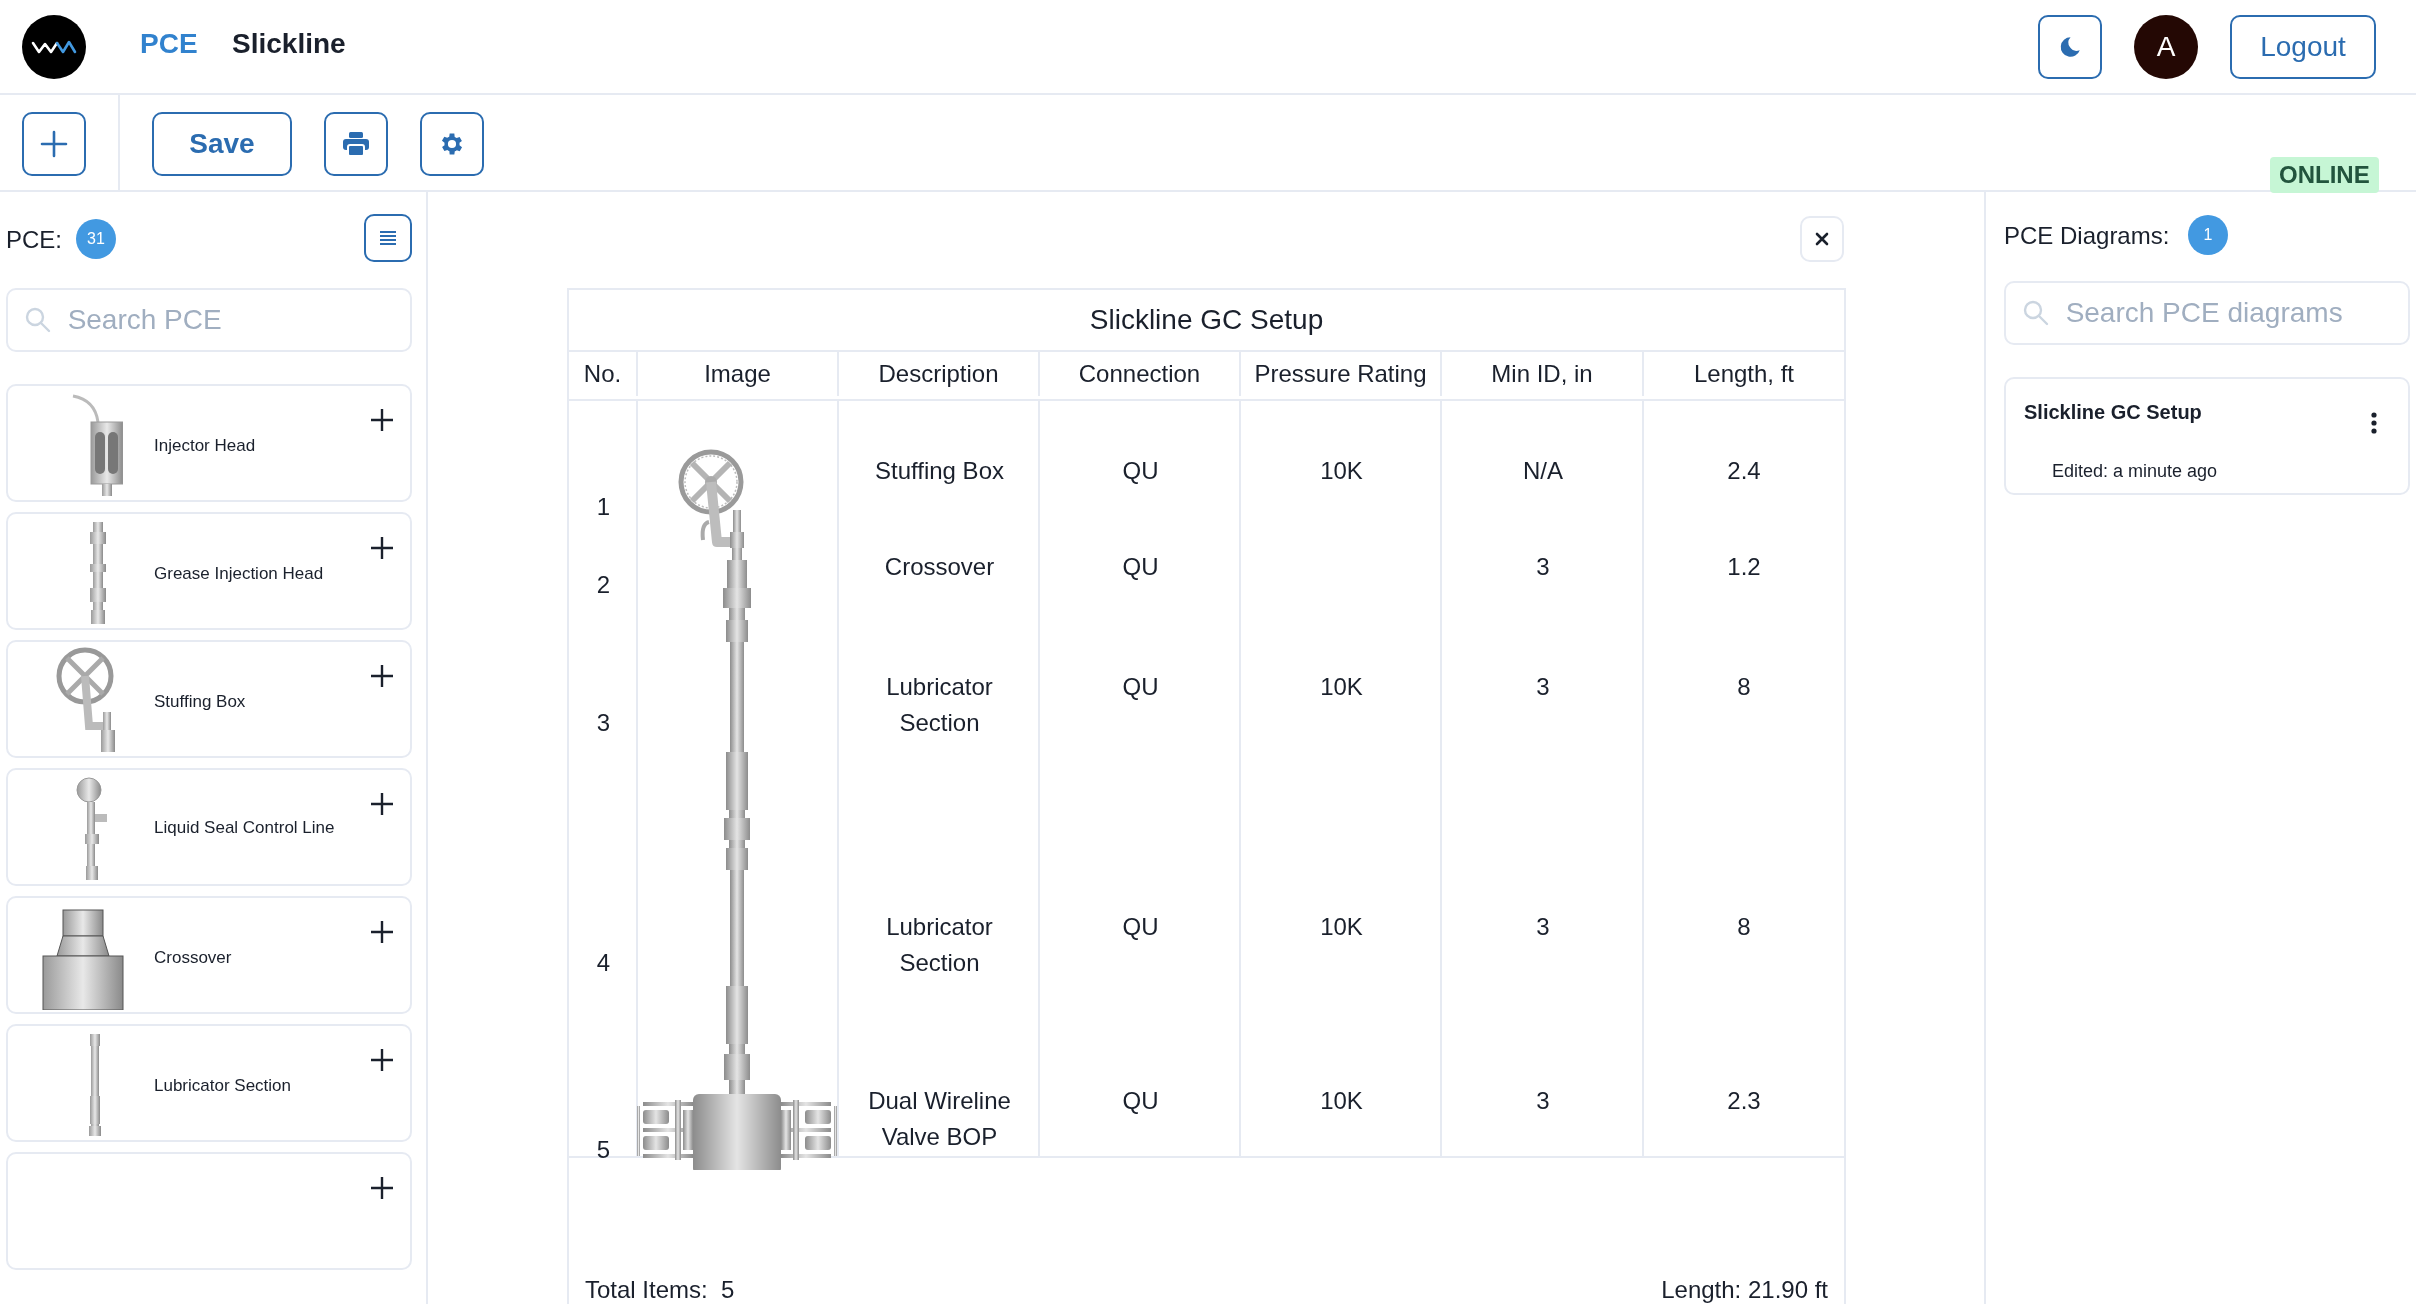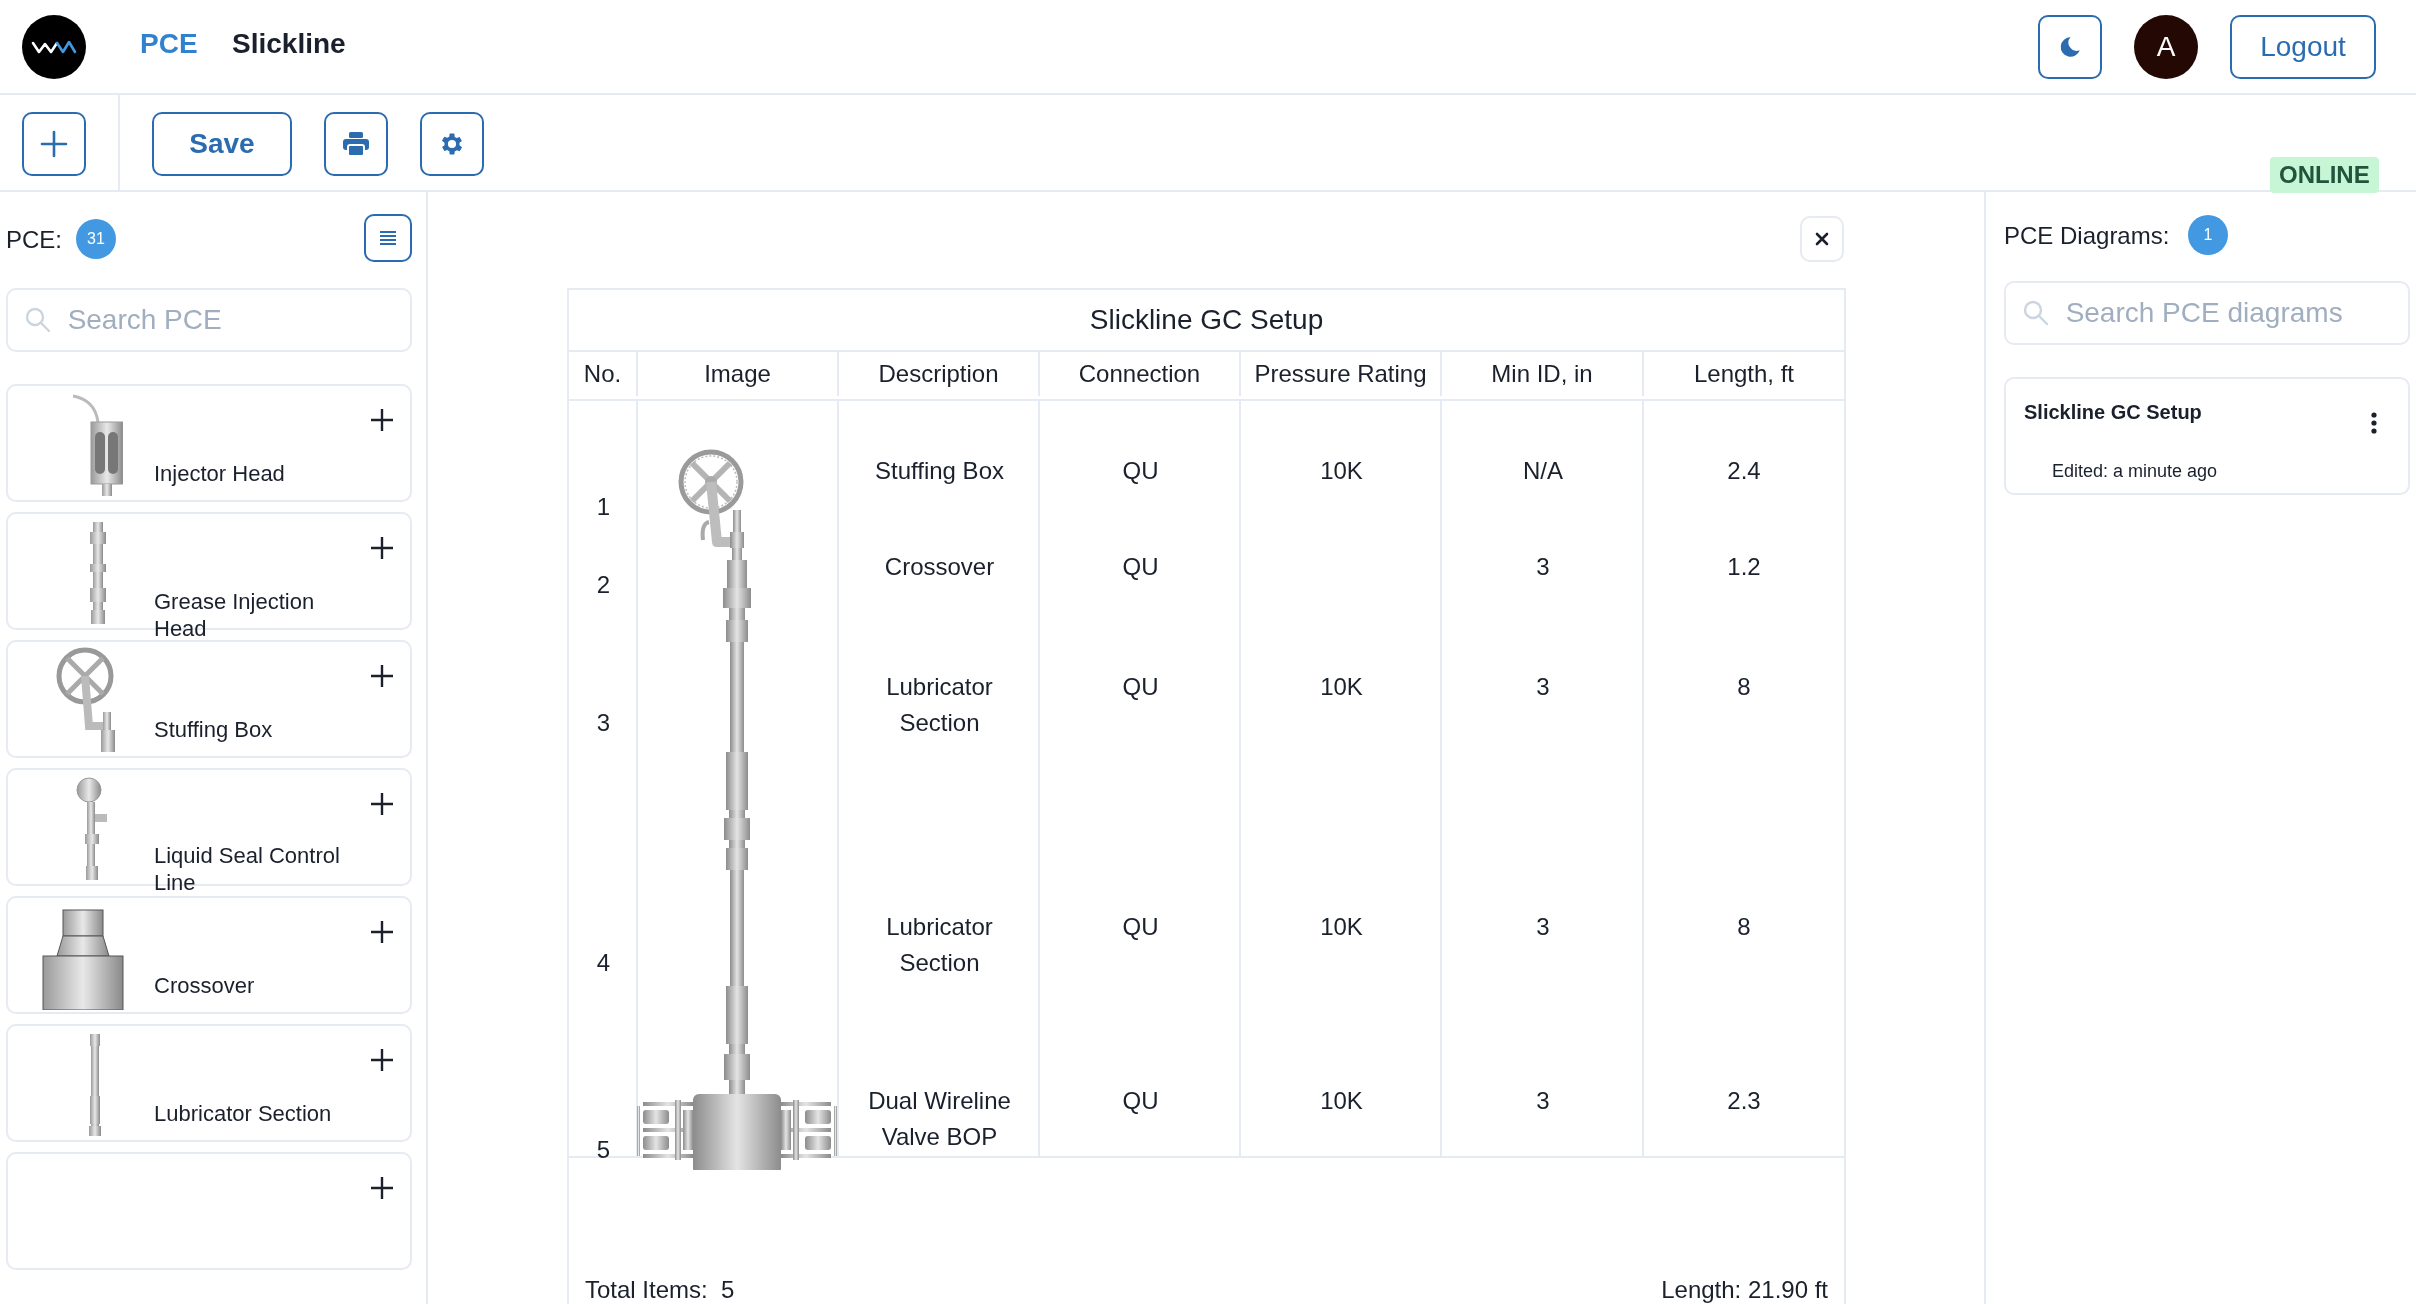--- a/index.html
+++ b/index.html
@@ -33,21 +33,21 @@
   .sb-count { left: 76px; top: 27px; width: 40px; height: 40px; font-size: 16px; }
   .list-view-btn { left: 364px; top: 22px; width: 48px; height: 48px; border-radius: 10px; }
   .search-box { position: absolute; border: 2px solid #e6eaf2; border-radius: 10px; background: #fff; display: flex; align-items: center; }
   .sb-search { left: 6px; top: 96px; width: 406px; height: 64px; }
   .search-box .s-icon { width: 70px; display: flex; justify-content: center; }
   .search-box input { border: none; outline: none; background: transparent; font-family: "Liberation Sans", sans-serif; font-size: 28px; color: #1a202c; width: 100%; }
   .search-box input::placeholder { color: #a0aec0; }
   .pce-list { position: absolute; left: 6px; top: 192px; width: 406px; }
   .pce-card { position: relative; width: 406px; height: 118px; border: 2px solid #e6eaf2; border-radius: 10px; margin-bottom: 10px; background: #fff; }
   .pce-card .thumb { position: absolute; left: 20px; top: 4px; width: 110px; height: 108px; display: flex; align-items: center; justify-content: center; }
-  .pce-card .name { position: absolute; left: 146px; top: 44px; width: 210px; font-size: 22px; line-height: 27px; color: #1a202c; margin-top: 28px; }
+  .pce-card .name { position: absolute; left: 146px; top: 44px; width: 210px; font-size: 17px; line-height: 27px; color: #1a202c; }
   .pce-card .name.one { top: 46px; }
   .pce-card .plus { position: absolute; left: 356px; top: 16px; width: 36px; height: 36px; display: flex; align-items: center; justify-content: center; cursor: pointer; }
 
   
   .close-btn { position: absolute; left: 1800px; top: 216px; width: 44px; height: 46px; border: 2px solid #e6eaf2; border-radius: 10px; background: #fff; display: flex; align-items: center; justify-content: center; cursor: pointer; }
   .diagram { position: absolute; left: 567px; top: 288px; width: 1279px; height: 1016px; border: 2px solid #e6eaf2; border-bottom: none; }
   .diagram-title { position: absolute; left: 0; top: 0; width: 100%; height: 62px; border-bottom: 2px solid #e6eaf2; font-size: 28px; display: flex; align-items: center; justify-content: center; color: #1a202c; }
   .thead { position: absolute; left: 0; top: 62px; height: 49px; width: 100%; border-bottom: 2px solid #e6eaf2; }
   .th { position: absolute; top: 0; height: 44px; display: flex; align-items: center; justify-content: center; font-size: 24px; color: #1a202c; border-right: 2px solid #e6eaf2; }
   .col-line { position: absolute; top: 111px; width: 2px; height: 757px; background: #e6eaf2; }

